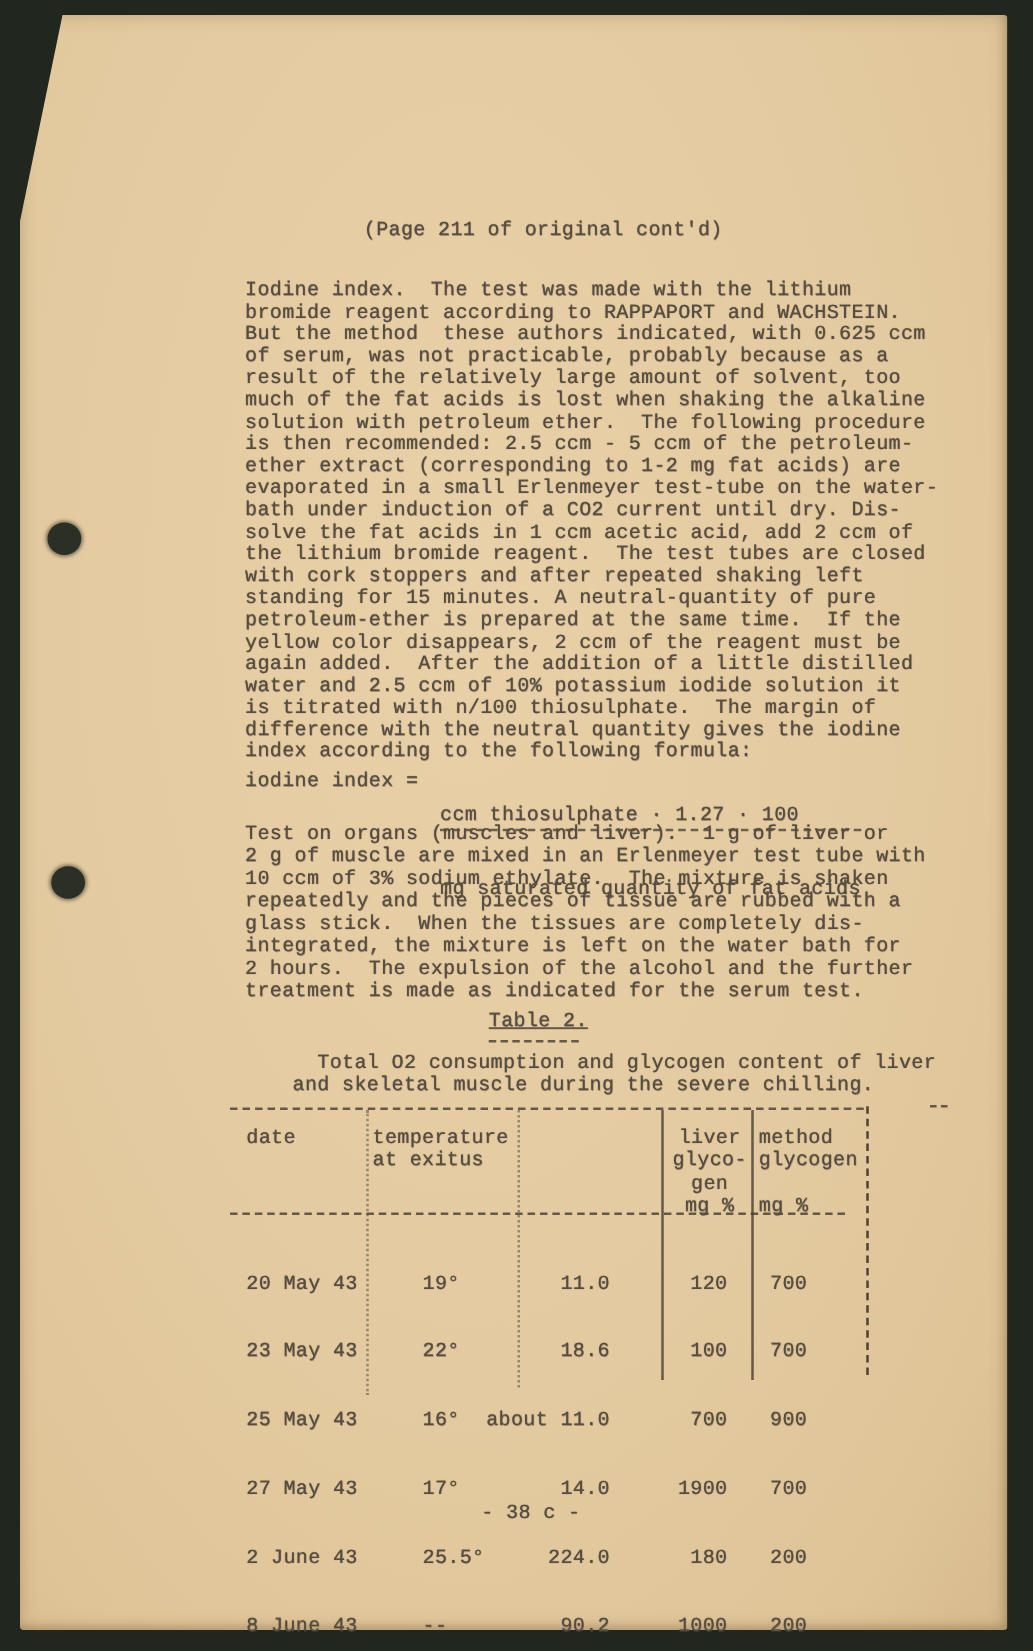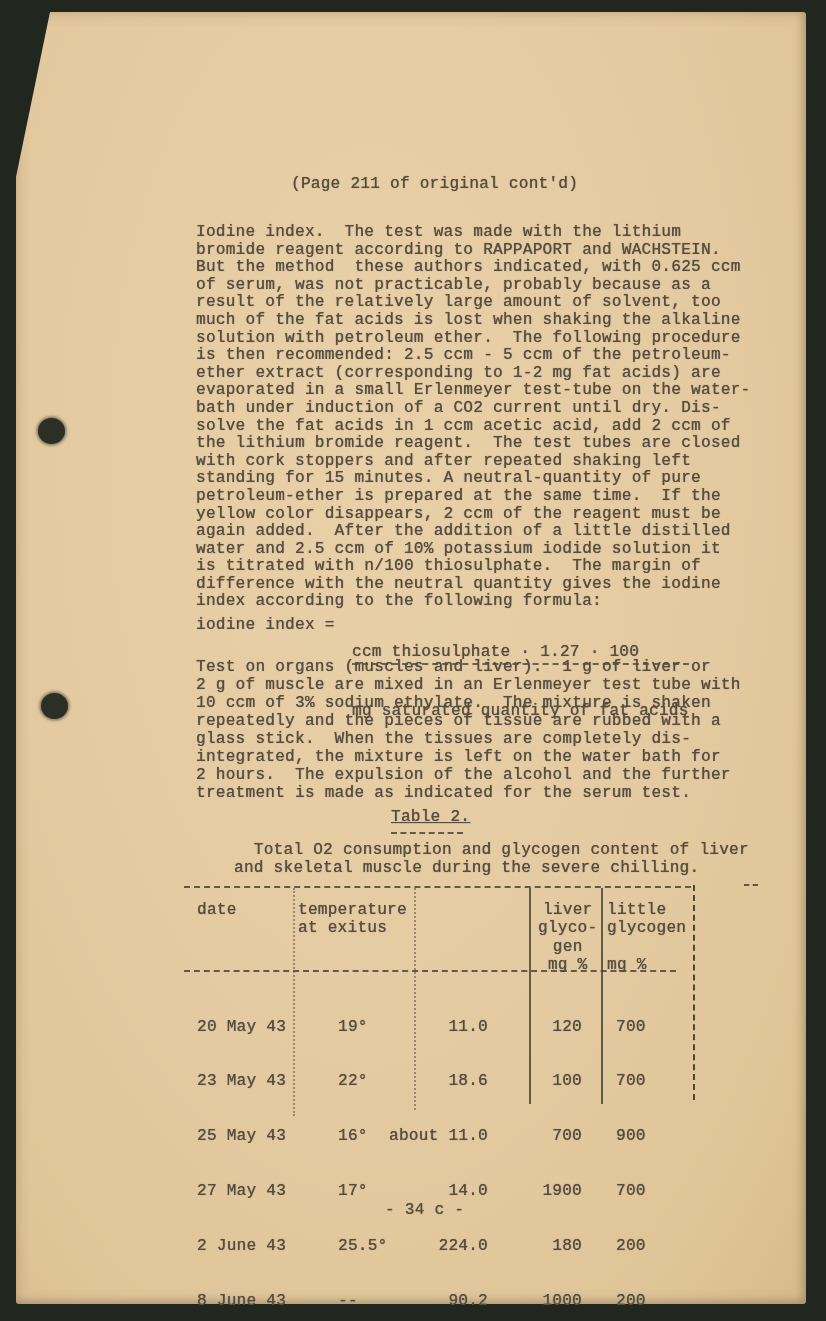--- a/index.html
+++ b/index.html
@@ -106,21 +106,21 @@
   <div class="tline v-dark" style="left:601px; top:888px; height:216px;"></div>
   <div class="tline v-dashdark" style="left:693px; top:885px; height:215px;"></div>
 
   <div class="ink thead" style="left:197px;">date</div>
   <div class="ink thead" style="left:298px;">temperature
 at exitus</div>
   <div class="ink thead" style="left:538px;text-align:center;">liver
 glyco-
 gen
 mg %</div>
-  <div class="ink thead" style="left:607px;">little
+  <div class="ink thead" style="left:607px;">method
 glycogen
 
 mg %</div>
 
   <div class="ink tcol" id="col-date">
     <div>20 May 43</div>
     <div>23 May 43</div>
     <div>25 May 43</div>
     <div>27 May 43</div>
     <div>2 June 43</div>
@@ -152,14 +152,14 @@
   </div>
   <div class="ink tcol" id="col-musc">
     <div>700</div>
     <div>700</div>
     <div>900</div>
     <div>700</div>
     <div>200</div>
     <div>200</div>
   </div>
 
-  <div class="ink" style="left:385px; top:1202px;">- 34 c -</div>
+  <div class="ink" style="left:385px; top:1202px;">- 38 c -</div>
 </div>
 
 </body></html>

